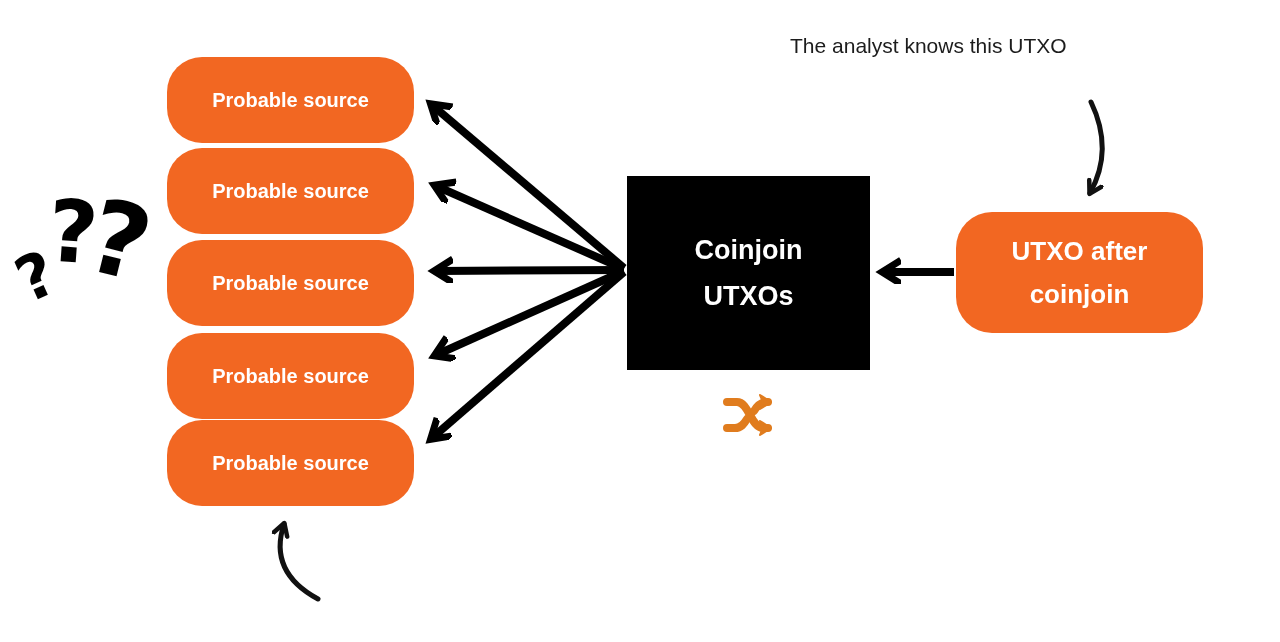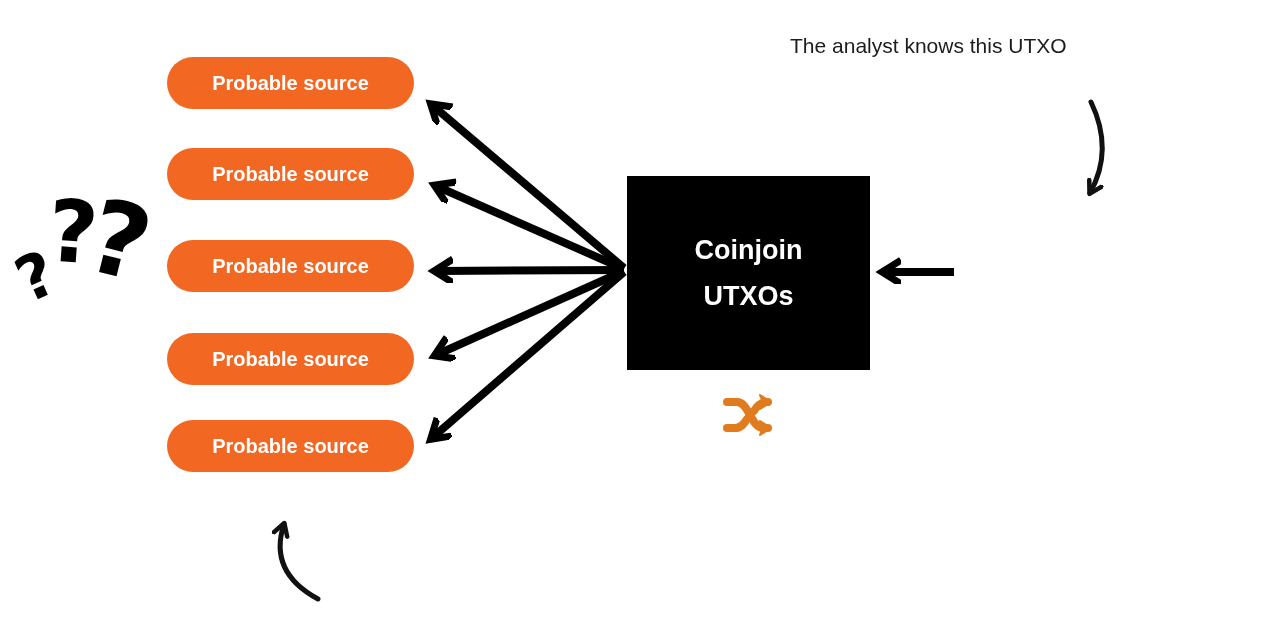--- a/index.html
+++ b/index.html
@@ -11,21 +11,21 @@
     font-family:"Liberation Sans", sans-serif;
   }
   .arrow-layer{position:absolute;left:0;top:0;width:1280px;height:642px;}
   .node{
     position:absolute;
     display:flex;align-items:center;justify-content:center;
     box-sizing:border-box;
     text-align:center;
   }
   .source-box{
-    left:167px;width:247px;height:52px;
+    left:167px;width:247px;height:86px;
     background:#F26722;border-radius:35px;
     color:#ffffff;font-weight:bold;font-size:20px;
   }
   .src-0{top:57px}.src-1{top:148px}.src-2{top:240px}.src-3{top:333px}.src-4{top:420px}
   .center-box{
     left:627px;top:176px;width:243px;height:194px;
     background:#000000;color:#ffffff;
     font-weight:bold;font-size:27px;
     flex-direction:column;gap:15px;
   }
@@ -106,16 +106,20 @@
   </div>
   <div class="node source-box src-4">
     <span>Probable source</span>
   </div>
 
   <div class="node center-box">
     <span>Coinjoin</span>
     <span>UTXOs</span>
   </div>
 
+  <div class="node utxo-box">
+    <span>UTXO after</span>
+    <span>coinjoin</span>
+  </div>
 
   <div class="annotation annotation-top">The analyst knows this UTXO</div>
 
 </div>
 
 </body></html>

